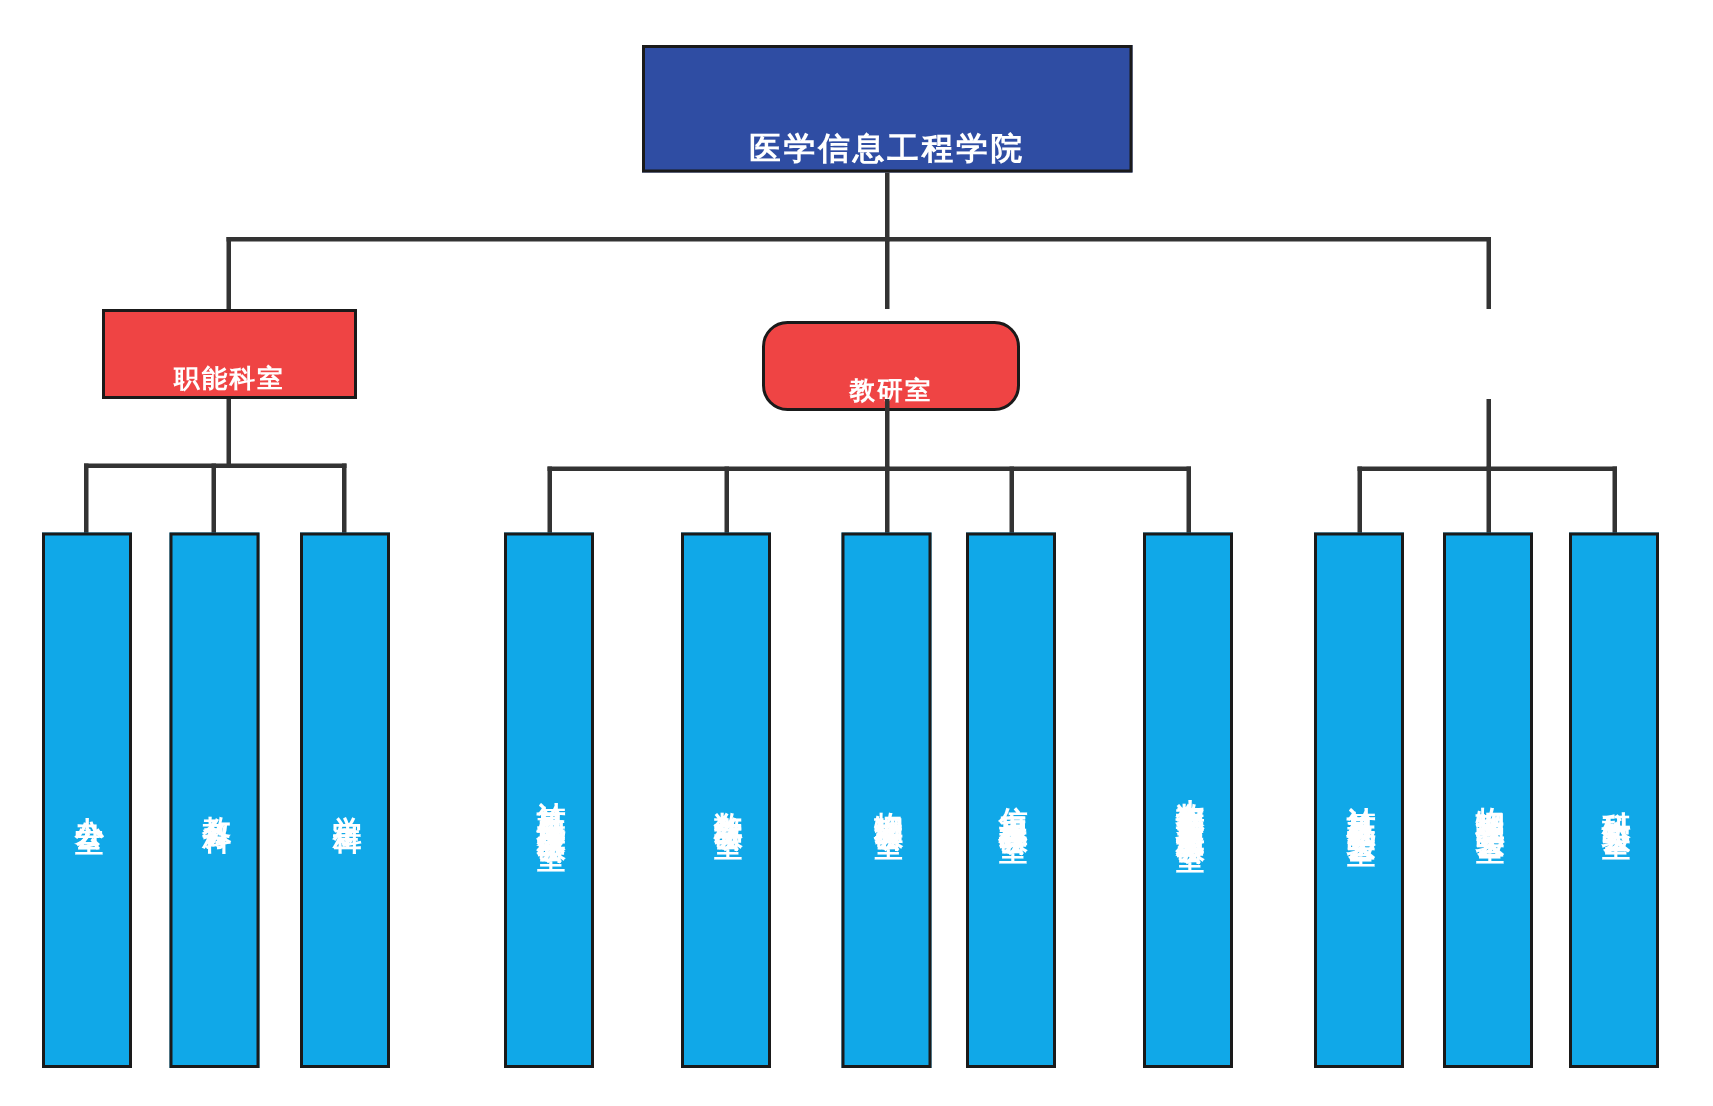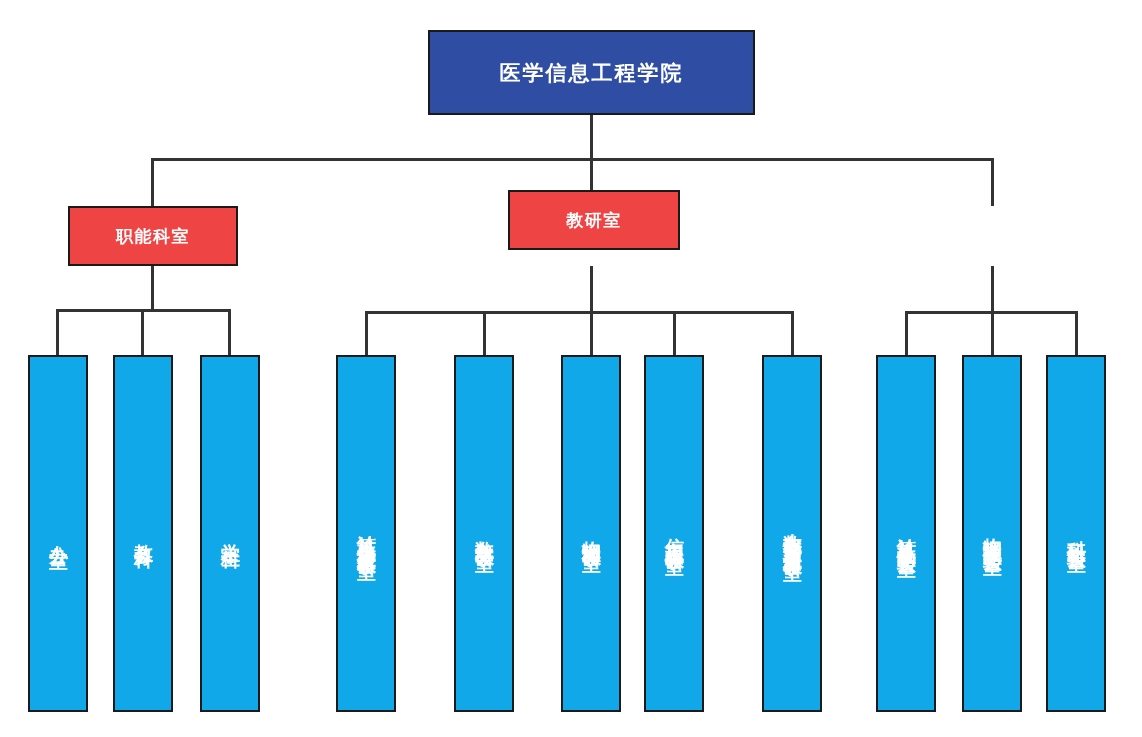--- a/index.html
+++ b/index.html
@@ -26,21 +26,21 @@
   }
   .line-v { width: 3px; }
   .line-h { height: 3px; }
 
   
   .node {
     position: absolute;
     box-sizing: border-box;
     border: 2px solid #1a1a1a;
     display: flex;
-    align-items: center;
+    align-items: flex-end;
     justify-content: center;
     color: #ffffff;
     font-weight: bold;
     letter-spacing: 1px;
     text-align: center;
     user-select: none;
   }
 
   .node-root {
     background: #2F4DA3;
@@ -114,21 +114,21 @@
     <span class="leaf-inner">
       <span class="vtext">教务科</span>
     </span>
   </div>
   <div class="node node-leaf" style="left:200px; top:355px; width:60px; height:357px;">
     <span class="leaf-inner">
       <span class="vtext">学生科</span>
     </span>
   </div>
 
-  <div class="node node-mid" style="left:508px; top:190px; width:172px; height:60px;">
+  <div class="node node-mid" style="left:508px; top:214px; width:172px; height:60px;border-radius:17px;">
     <span>教研室</span>
   </div>
 
   <div class="line line-v" style="left:590px; top:266px; width:3px; height:46px;"></div>
   <div class="line line-h" style="left:365px; top:311px; width:429px; height:3px;"></div>
   <div class="line line-v" style="left:365px; top:311px; width:3px; height:45px;"></div>
   <div class="line line-v" style="left:483px; top:311px; width:3px; height:45px;"></div>
   <div class="line line-v" style="left:590px; top:311px; width:3px; height:45px;"></div>
   <div class="line line-v" style="left:673px; top:311px; width:3px; height:45px;"></div>
   <div class="line line-v" style="left:791px; top:311px; width:3px; height:45px;"></div>

